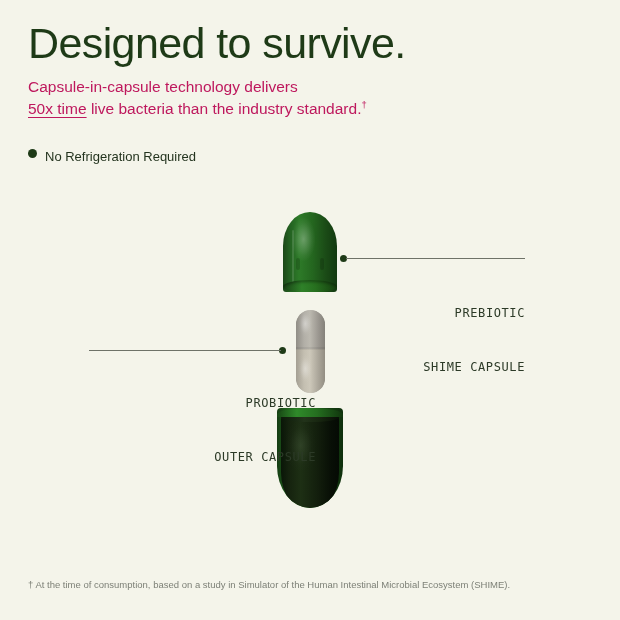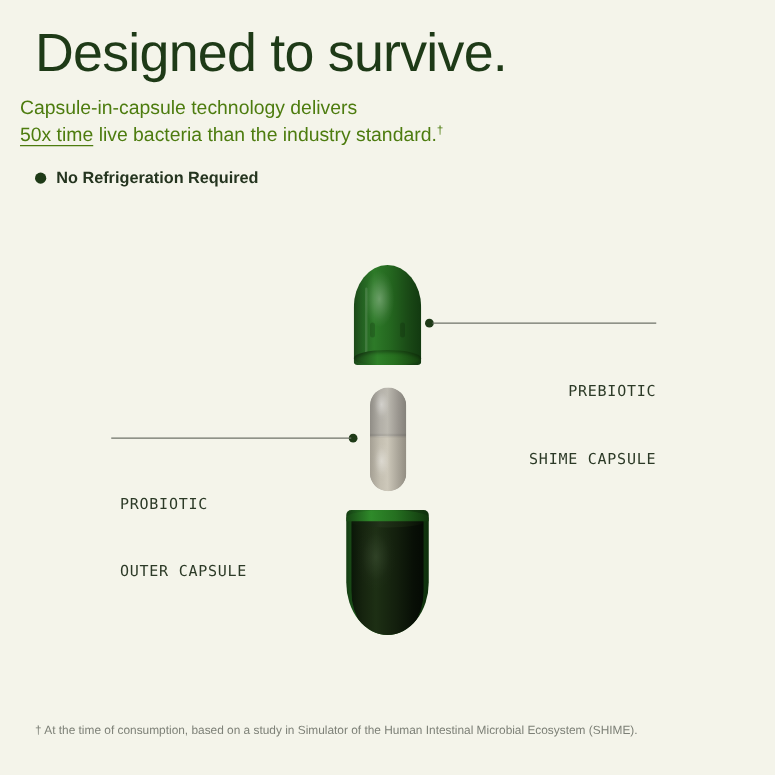--- a/index.html
+++ b/index.html
@@ -16,41 +16,40 @@
   
   .headline{
     position:absolute;left:28px;top:22px;
     font-size:43px;line-height:42px;
     letter-spacing:-0.6px;
     color:#1E3A17;
     font-weight:400;
     white-space:nowrap;
   }
   .subhead{
-    position:absolute;left:16px;top:76px;
+    position:absolute;left:28px;top:76px;
     font-size:15.5px;line-height:22px;
-    color:#4d7c0f;
+    color:#be185d;
     font-weight:400;
     white-space:nowrap;
   }
   .subhead .u{
     text-decoration:underline;
     text-underline-offset:3px;
     text-decoration-thickness:1px;
   }
   .subhead sup{
     font-size:9.5px;
     vertical-align:super;
     line-height:0;
   }
   .bullet-row{
-    position:absolute;left:28px;top:134px;
-    display:flex;align-items:center;gap:8px;
-    white-space:nowrap;
-    font-weight:bold;
+    position:absolute;left:28px;top:149px;
+    display:flex;align-items:flex-start;gap:8px;
+    white-space:nowrap;
   }
   .bullet-dot{
     width:9px;height:9px;border-radius:50%;
     background:#1E3A17;flex:0 0 auto;
   }
   .bullet-label{
     font-size:13px;color:#24341F;line-height:16px;
   }
 
   
@@ -168,21 +167,21 @@
   }
   .callout{
     position:absolute;
     font-family:"DejaVu Sans Mono","Liberation Mono",monospace;
     font-size:12px;line-height:18px;
     letter-spacing:0.6px;
     color:#2C3A27;
     white-space:pre;
   }
   .callout.right{text-align:right;}
-  .callout.left{text-align:left;}
+  .callout.left{text-align:right;}
 
   
   .footnote{
     position:absolute;left:28px;top:578px;
     font-size:9.5px;line-height:13px;
     color:#7D8077;
     white-space:nowrap;
     text-align:center;
   }
 </style>

